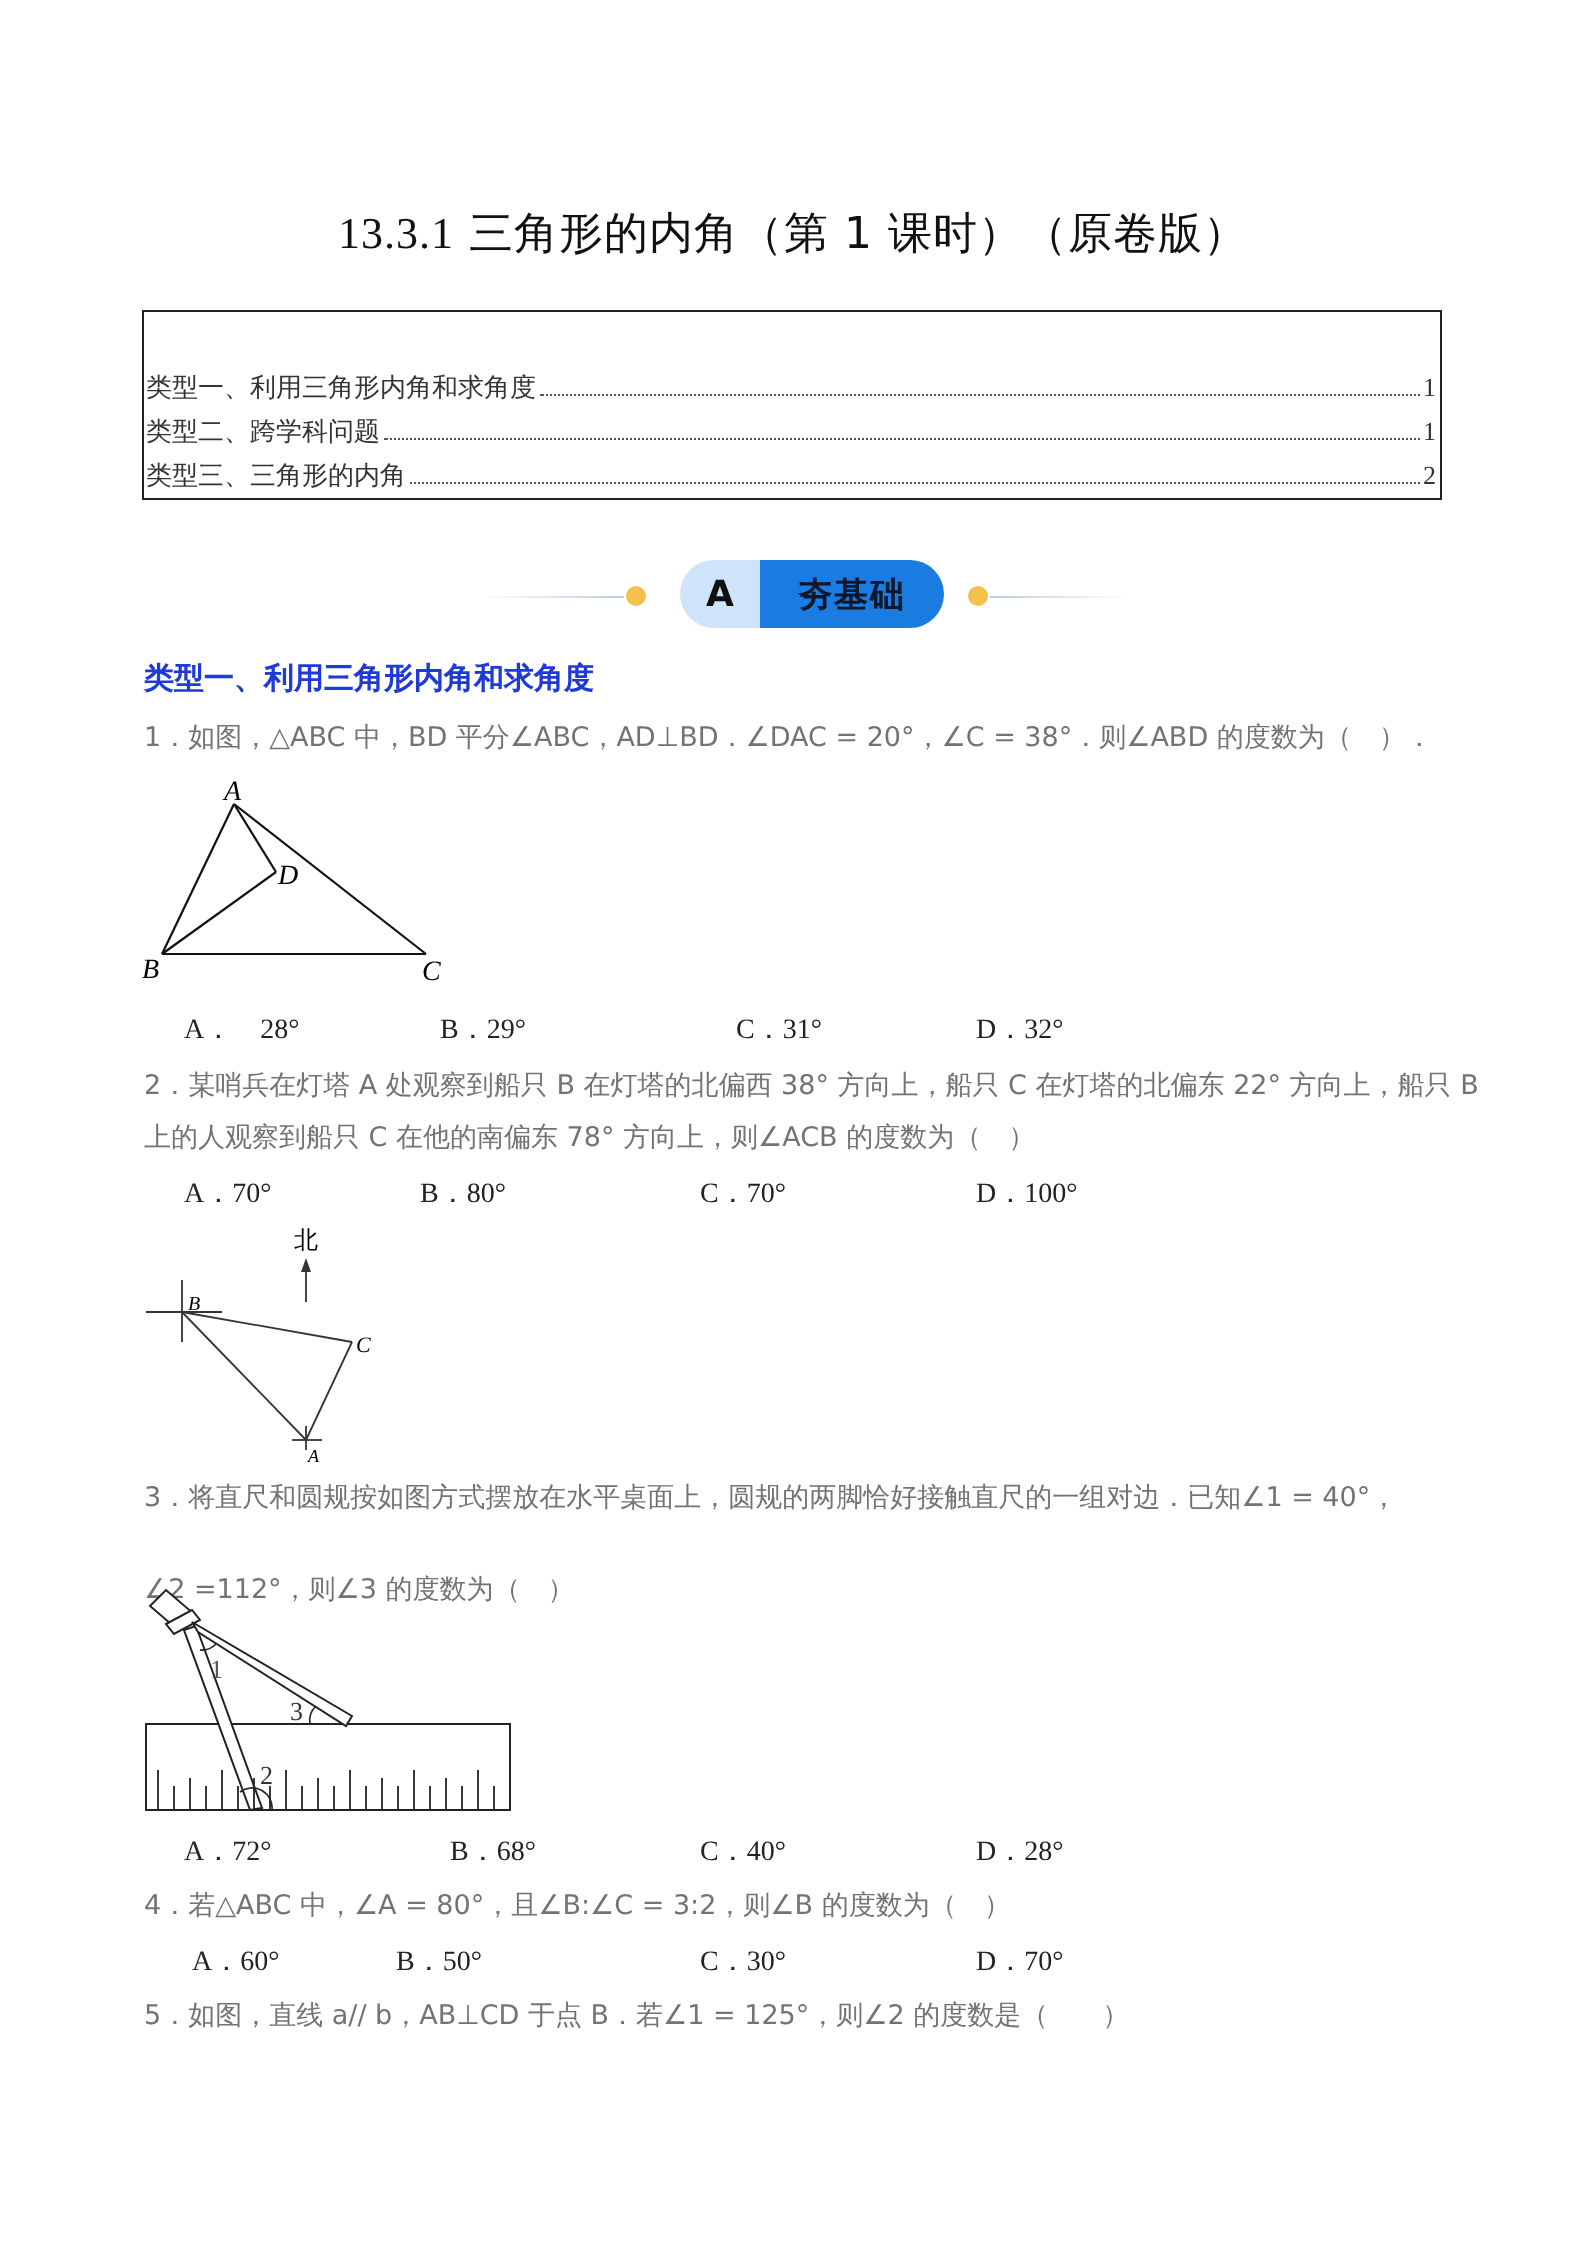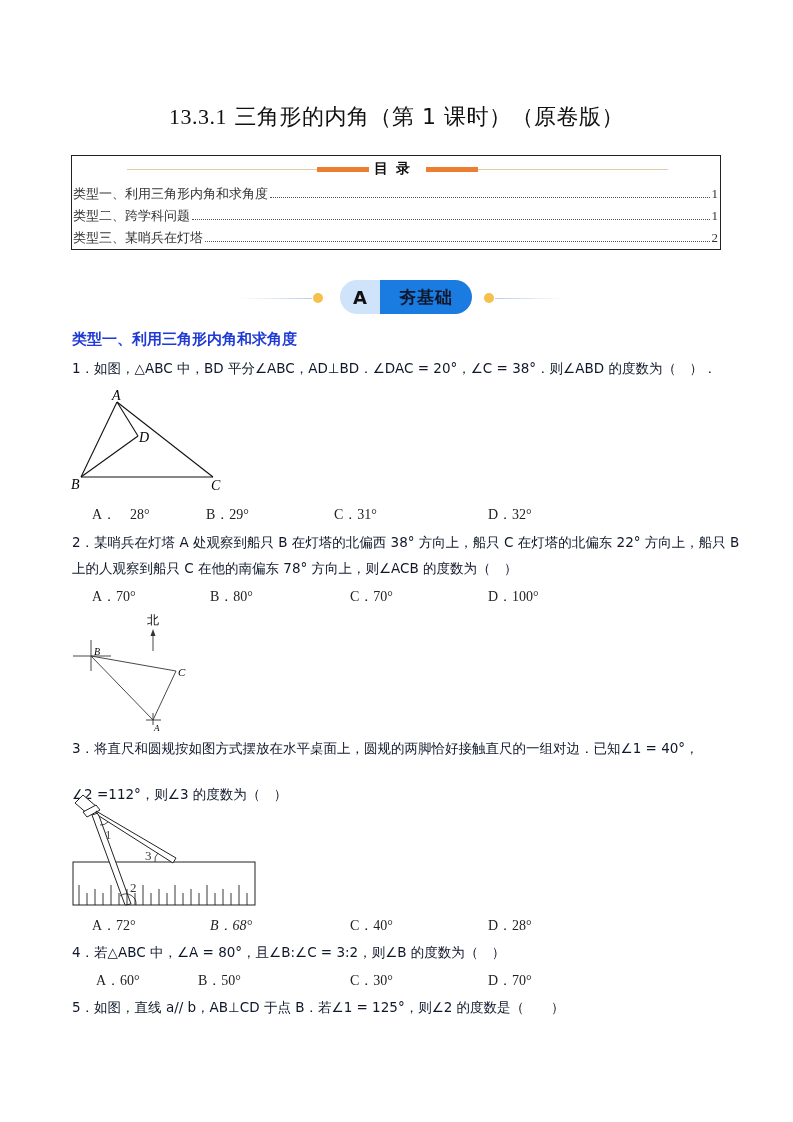--- a/index.html
+++ b/index.html
@@ -23,53 +23,46 @@
   .banner { left: 240px; top: 280px; width: 320px; height: 36px; }
   .banner .line { position: absolute; top: 18px; height: 1px; }
   .banner .dot { position: absolute; top: 13px; width: 10px; height: 10px; border-radius: 50%; background: #f6c04c; }
   .pill { position: absolute; left: 100px; top: 0; width: 132px; height: 34px; border-radius: 17px; overflow: hidden; display: flex; }
   .pill .a { width: 40px; background: #cfe3fb; display: flex; align-items: center; justify-content: center;
              font-family: "DejaVu Sans", sans-serif; font-weight: bold; font-size: 18px; color: #111; }
   .pill .b { flex: 1; background: #1a7be0; display: flex; align-items: center; justify-content: center;
              font-family: "DejaVu Sans", sans-serif; font-weight: bold; font-size: 17px; color: #0f172a; letter-spacing: 1px; }
   .section { left: 72px; top: 330px; font-size: 15px; font-weight: bold; color: #1f3ad6;
              font-family: "DejaVu Sans", sans-serif; }
-  .q { left: 72px; font-size: 13.5px; font-family: "DejaVu Sans", sans-serif; color: #0f172a; white-space: nowrap; }
+  .q { left: 72px; font-size: 13.5px; font-family: "DejaVu Sans", sans-serif; color: #737373; white-space: nowrap; }
   .opts { left: 92px; width: 640px; font-size: 14px; font-family: "Liberation Serif", serif; color: #222; }
   .opt { position: absolute; top: 0; white-space: nowrap; }
   svg text { font-family: "Liberation Serif", serif; }
 </style>
 </head>
 <body>
 
 <div class="abs title">
   <span class="num">13.3.1</span>
   <span>三角形的内角（第 1 课时）（原卷版）</span>
 </div>
 
 <div class="abs toc">
-  <div class="toc-head">
-    <div class="toc-line" style="left:55px;width:190px;"></div>
-    <div class="toc-bar" style="left:245px;width:52px;"></div>
-    <div class="toc-title">目录</div>
-    <div class="toc-bar" style="left:354px;width:52px;"></div>
-    <div class="toc-line" style="left:406px;width:190px;"></div>
-  </div>
   <div class="toc-row" style="top:29px;">
     <span class="lbl">类型一、利用三角形内角和求角度</span>
     <span class="dots"></span>
     <span class="pg">1</span>
   </div>
   <div class="toc-row" style="top:51px;">
     <span class="lbl">类型二、跨学科问题</span>
     <span class="dots"></span>
     <span class="pg">1</span>
   </div>
   <div class="toc-row" style="top:73px;">
-    <span class="lbl">类型三、某哨兵在灯塔</span>
+    <span class="lbl">类型三、三角形的内角</span>
     <span class="dots"></span>
     <span class="pg">2</span>
   </div>
 </div>
 
 <div class="abs banner">
   <div class="line" style="left:0;width:72px;background:linear-gradient(90deg,#ffffff,#b9cde6);"></div>
   <div class="dot" style="left:73px;"></div>
   <div class="pill">
     <div class="a">A</div>
@@ -92,22 +85,22 @@
     <line x1="52" y1="17" x2="73" y2="51"></line>
     <line x1="16" y1="92" x2="73" y2="51"></line>
   </g>
   <text x="47" y="15" font-size="14" font-style="italic">A</text>
   <text x="6" y="104" font-size="14" font-style="italic">B</text>
   <text x="146" y="105" font-size="14" font-style="italic">C</text>
   <text x="74" y="57" font-size="14" font-style="italic">D</text>
 </svg>
 <div class="abs opts" style="top:506px;">
   <span class="opt" style="left:0;">A．　28°</span>
-  <span class="opt" style="left:114px;">B．29°</span>
-  <span class="opt" style="left:242px;">C．31°</span>
+  <span class="opt" style="left:128px;">B．29°</span>
+  <span class="opt" style="left:276px;">C．31°</span>
   <span class="opt" style="left:396px;">D．32°</span>
 </div>
 
 <div class="abs q" style="top:534px;">
   <span>2．</span><span>某哨兵在灯塔 A 处观察到船只 B 在灯塔的北偏西 38° 方向上，船只 C 在灯塔的北偏东 22° 方向上，船只 B</span>
 </div>
 <div class="abs q" style="top:560px;">上的人观察到船只 C 在他的南偏东 78° 方向上，则∠ACB 的度数为（　）</div>
 <div class="abs opts" style="top:588px;">
   <span class="opt" style="left:0;">A．70°</span>
   <span class="opt" style="left:118px;">B．80°</span>
@@ -172,21 +165,21 @@
     <path d="M 35 40 A 10 10 0 0 0 43 37"></path>
     <path d="M 90 77 A 10 10 0 0 1 93 68"></path>
     <path d="M 55 111 A 10 10 0 0 1 71 120"></path>
   </g>
   <text x="40" y="54" font-size="13" fill="#555">1</text>
   <text x="65" y="107" font-size="13" fill="#333">2</text>
   <text x="80" y="75" font-size="13" fill="#333">3</text>
 </svg>
 <div class="abs opts" style="top:917px;">
   <span class="opt" style="left:0;">A．72°</span>
-  <span class="opt" style="left:118px;font-style:italic;">B．68°</span>
+  <span class="opt" style="left:133px;">B．68°</span>
   <span class="opt" style="left:258px;">C．40°</span>
   <span class="opt" style="left:396px;">D．28°</span>
 </div>
 
 <div class="abs q" style="top:944px;">
   <span>4．</span><span>若△ABC 中，∠A = 80°，且∠B:∠C = 3:2，则∠B 的度数为（　）</span>
 </div>
 <div class="abs opts" style="top:972px;left:96px;">
   <span class="opt" style="left:0;">A．60°</span>
   <span class="opt" style="left:102px;">B．50°</span>

